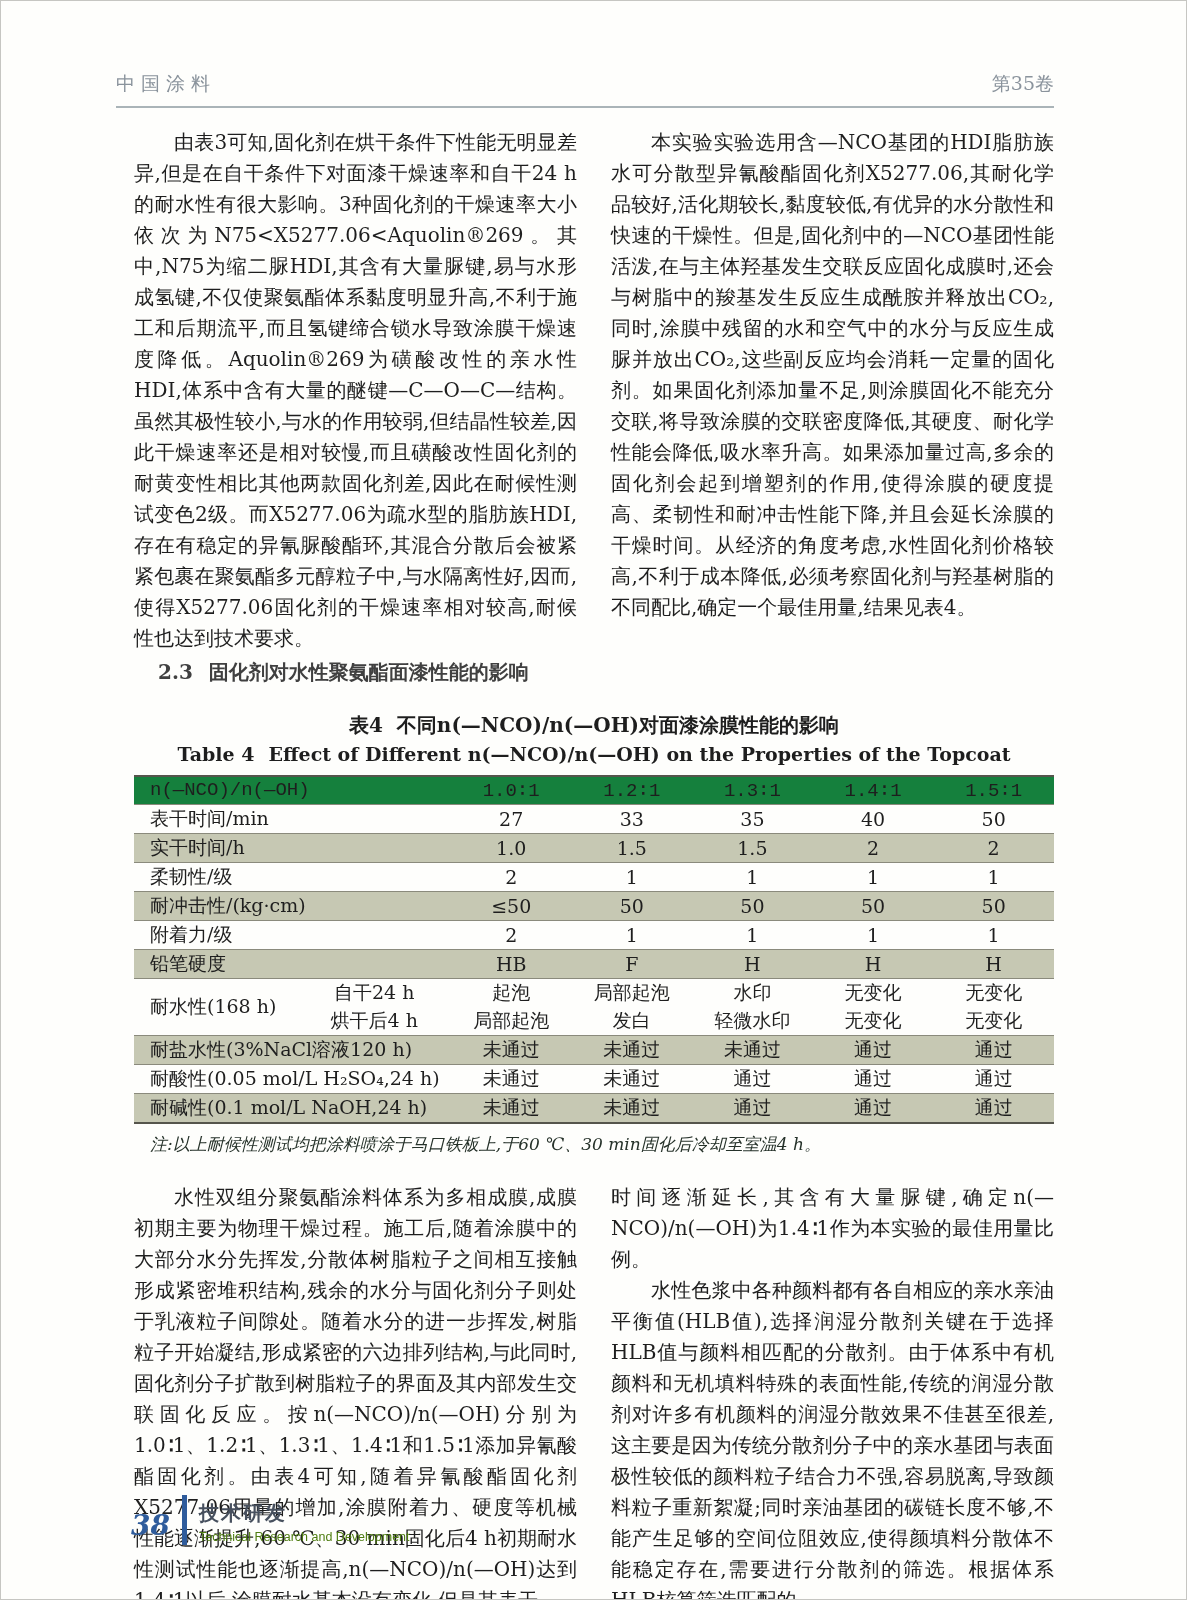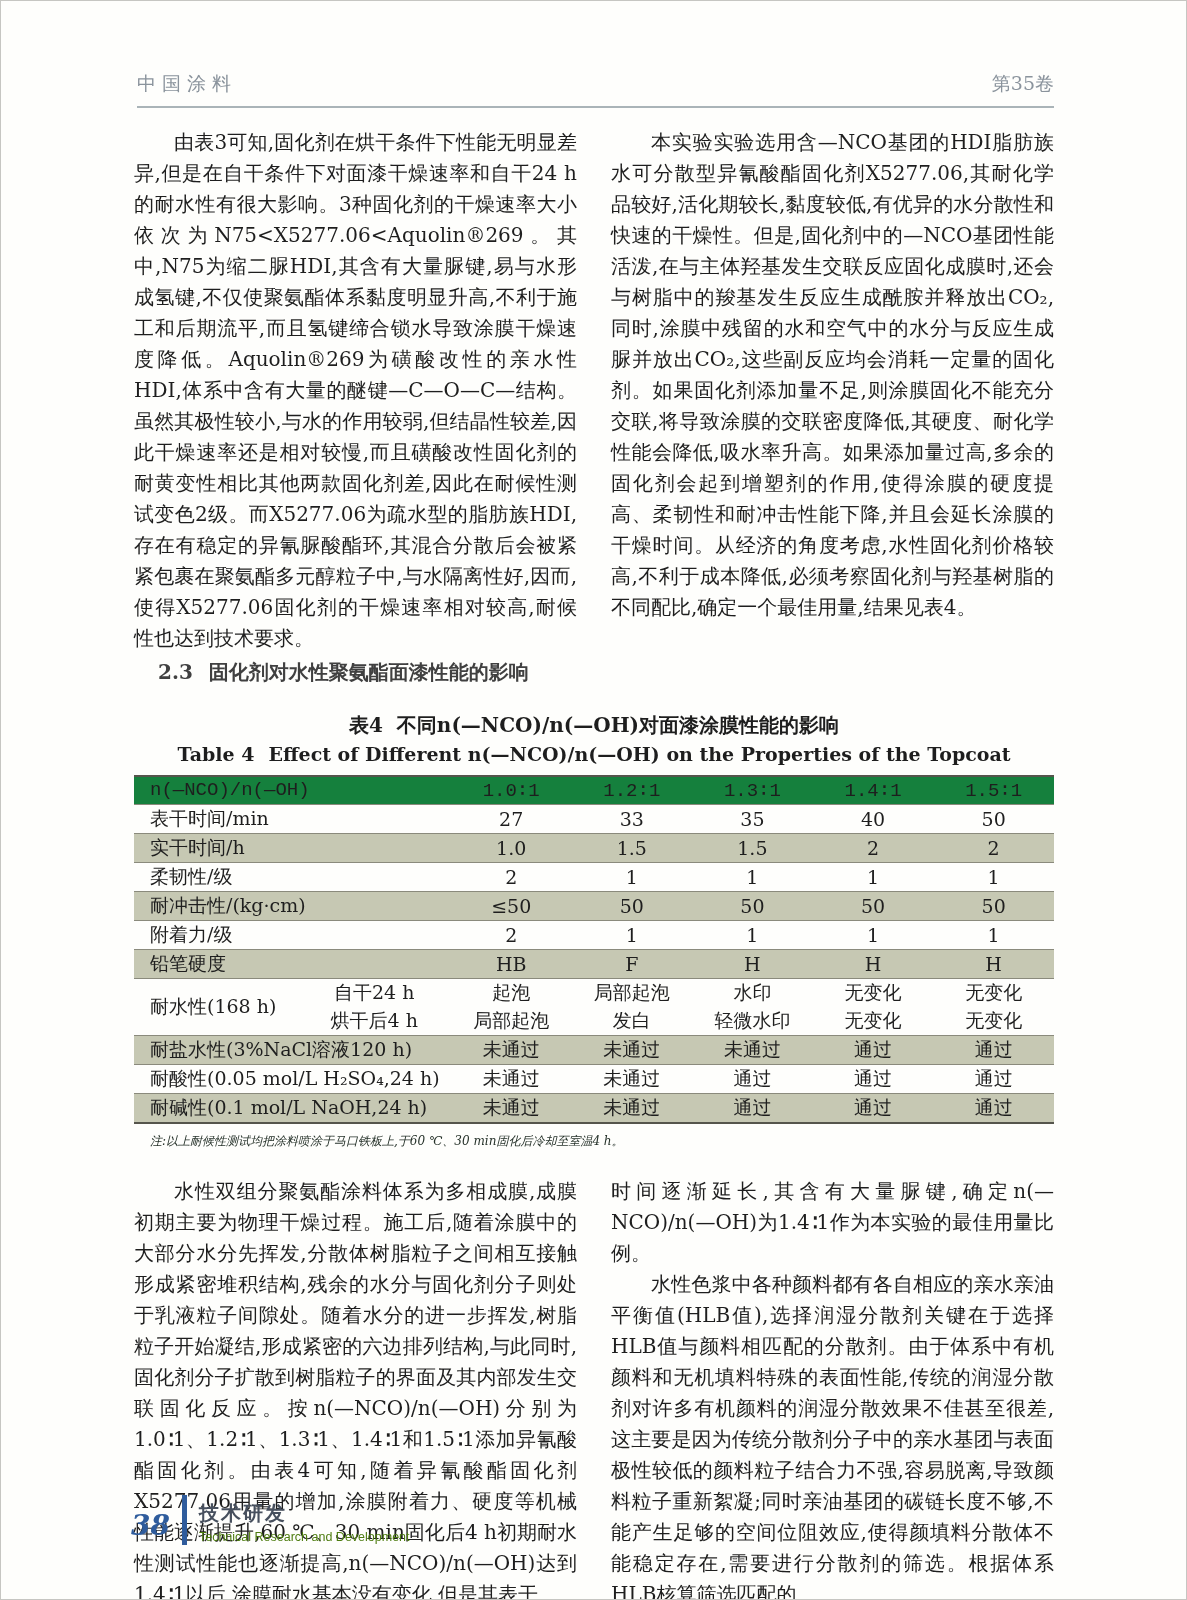--- a/index.html
+++ b/index.html
@@ -4,21 +4,21 @@
 <style>
   html,body{margin:0;padding:0;background:#e9e9e7;}
   .page{
     width:1187px;height:1600px;position:relative;margin:0 auto;
     background:#fefefc;border:1px solid #c6c6c2;box-sizing:border-box;
     overflow:hidden;
     font-family:"DejaVu Serif","Liberation Serif",serif;color:#1e1e1e;
   }
   
   .page-header{
-    position:absolute;top:70px;left:136px;right:132px;
+    position:absolute;top:70px;left:115px;right:132px;
     display:flex;justify-content:space-between;align-items:flex-end;
     font-size:19px;color:#8a939c;padding-bottom:9px;
     border-bottom:2px solid #aab4b8;
   }
   .journal{letter-spacing:6px;}
   
   .content{position:absolute;top:126px;left:133px;right:132px;}
   .two-col{display:flex;gap:34px;}
   .col{flex:1;font-size:20px;line-height:31px;text-align:justify;}
   .col p{margin:0;}
@@ -34,21 +34,21 @@
   table.t4{
     width:100%;border-collapse:collapse;margin-top:10px;font-size:19px;
     border-top:2px solid #55554c;border-bottom:2px solid #55554c;
   }
   table.t4 tr{height:28px;}
   table.t4 td{padding:1px 4px;text-align:center;border-top:1px solid #8a8a7c;}
   table.t4 tr.nb td{border-top:none;}
   table.t4 td.lab{text-align:left;padding-left:16px;}
   tr.thead{background:#15803d;font-family:Liberation Mono, monospace;}
   tbody tr.shaded{background:#c6c8b3;}
-  .note{font-size:12px;font-style:italic;margin-top:9px;padding-left:16px;color:#26322a;}
+  .note{font-size:17px;font-style:italic;margin-top:9px;padding-left:16px;color:#26322a;}
   .bottom{margin-top:26px;}
   
   .page-footer{position:absolute;left:130px;top:1494px;display:flex;align-items:center;}
   .pf-num{font-size:28px;font-style:italic;font-weight:bold;color:#2f5c9c;margin:11px 12px 0 0;}
   .pf-bar{width:5px;height:50px;background:#2f5c9c;margin-right:12px;}
   .pf-text .zh{font-size:20px;font-weight:bold;color:#47505e;letter-spacing:2px;margin-top:4px;}
   .pf-text .en{font-size:12.5px;color:#4d7c0f;margin-top:3px;font-family:"Liberation Sans",sans-serif;}
 </style>
 </head>
 <body>

